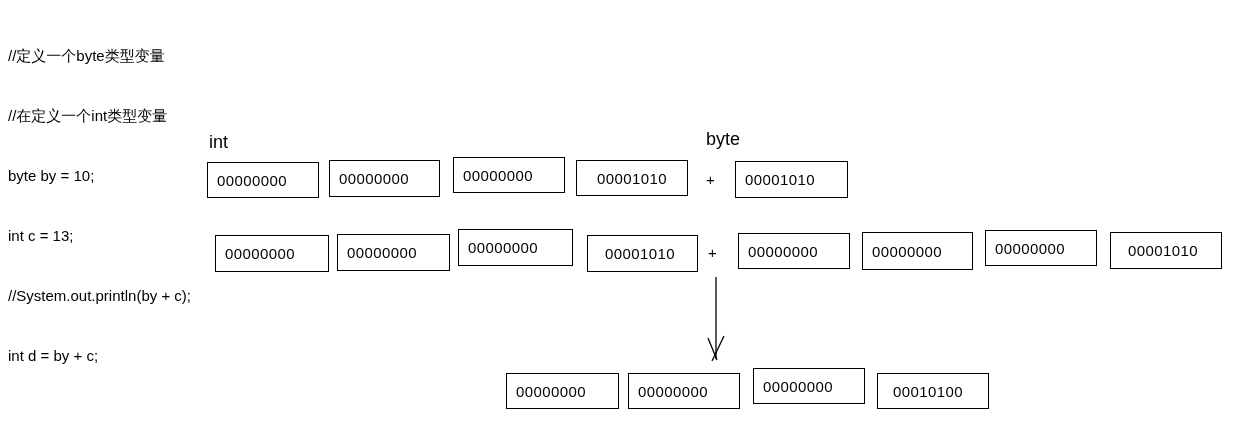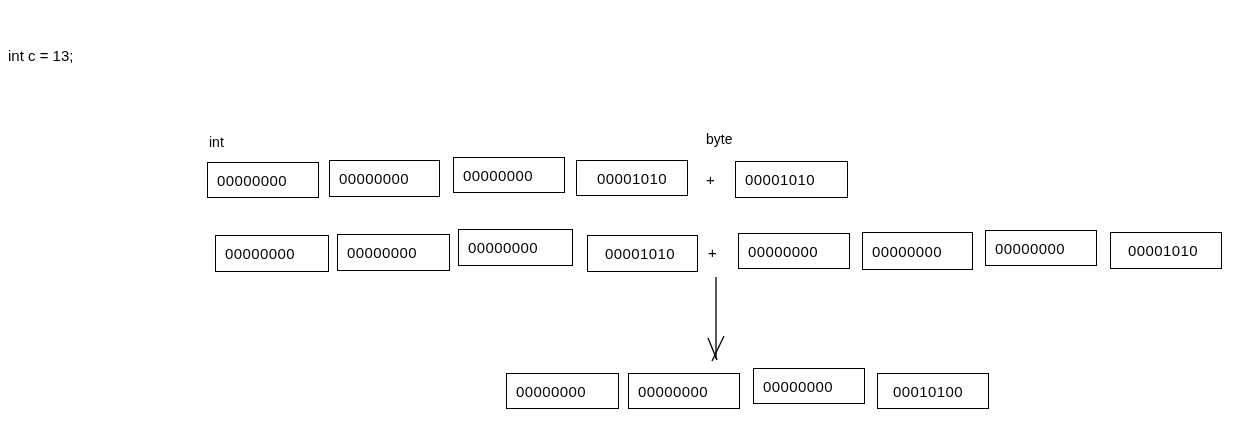--- a/index.html
+++ b/index.html
@@ -15,21 +15,21 @@
     background: #ffffff;
     overflow: hidden;
   }
   .code {
     position: absolute; left: 8px; top: 6px;
     font-size: 15px; line-height: 20px;
     white-space: pre;
   }
   .lbl {
     position: absolute;
-    font-size: 14px; line-height: 16px;
+    font-size: 18px; line-height: 16px;
   }
   .bbox {
     position: absolute;
     box-sizing: border-box;
     border: 1.5px solid #000000;
     background: #ffffff;
     font-size: 15px;
     letter-spacing: 0.4px;
     display: flex; align-items: center;
     padding-left: 9px;
@@ -41,21 +41,26 @@
   .arrow {
     position: absolute; left: 696px; top: 270px;
   }
 </style>
 </head>
 <body>
 
 <div id="canvas">
 
   <div class="code">
+    <div>//定义一个byte类型变量</div>
+    <div>//在定义一个int类型变量</div>
+    <div>byte by = 10;</div>
     <div>int c = 13;</div>
+    <div>//System.out.println(by + c);</div>
+    <div>int d = by + c;</div>
   </div>
 
   <div class="lbl" style="left:209px; top:134px;">int</div>
   <div class="lbl" style="left:706px; top:131px;">byte</div>
 
   <div class="bbox" style="left:207px; top:162px; width:112px; height:36px;">00000000</div>
   <div class="bbox" style="left:329px; top:160px; width:111px; height:37px;">00000000</div>
   <div class="bbox" style="left:453px; top:157px; width:112px; height:36px;">00000000</div>
   <div class="bbox" style="left:576px; top:160px; width:112px; height:36px; padding-left:20px;">00001010</div>
   <div class="plus" style="left:706px; top:172px;">+</div>

